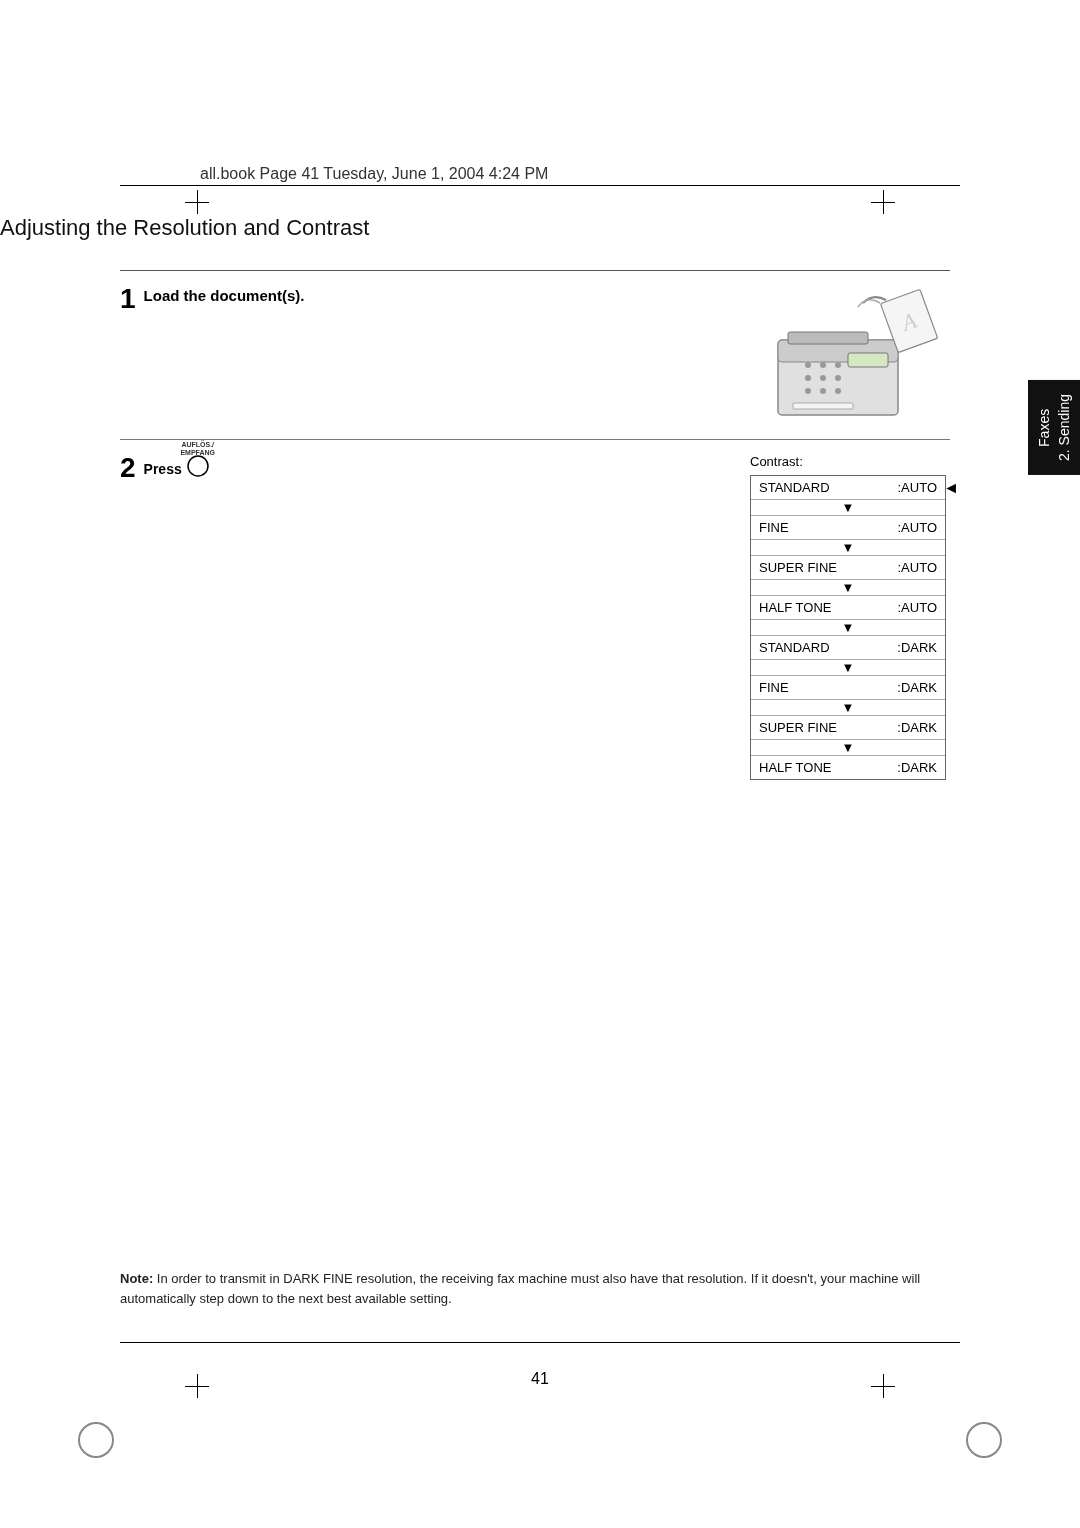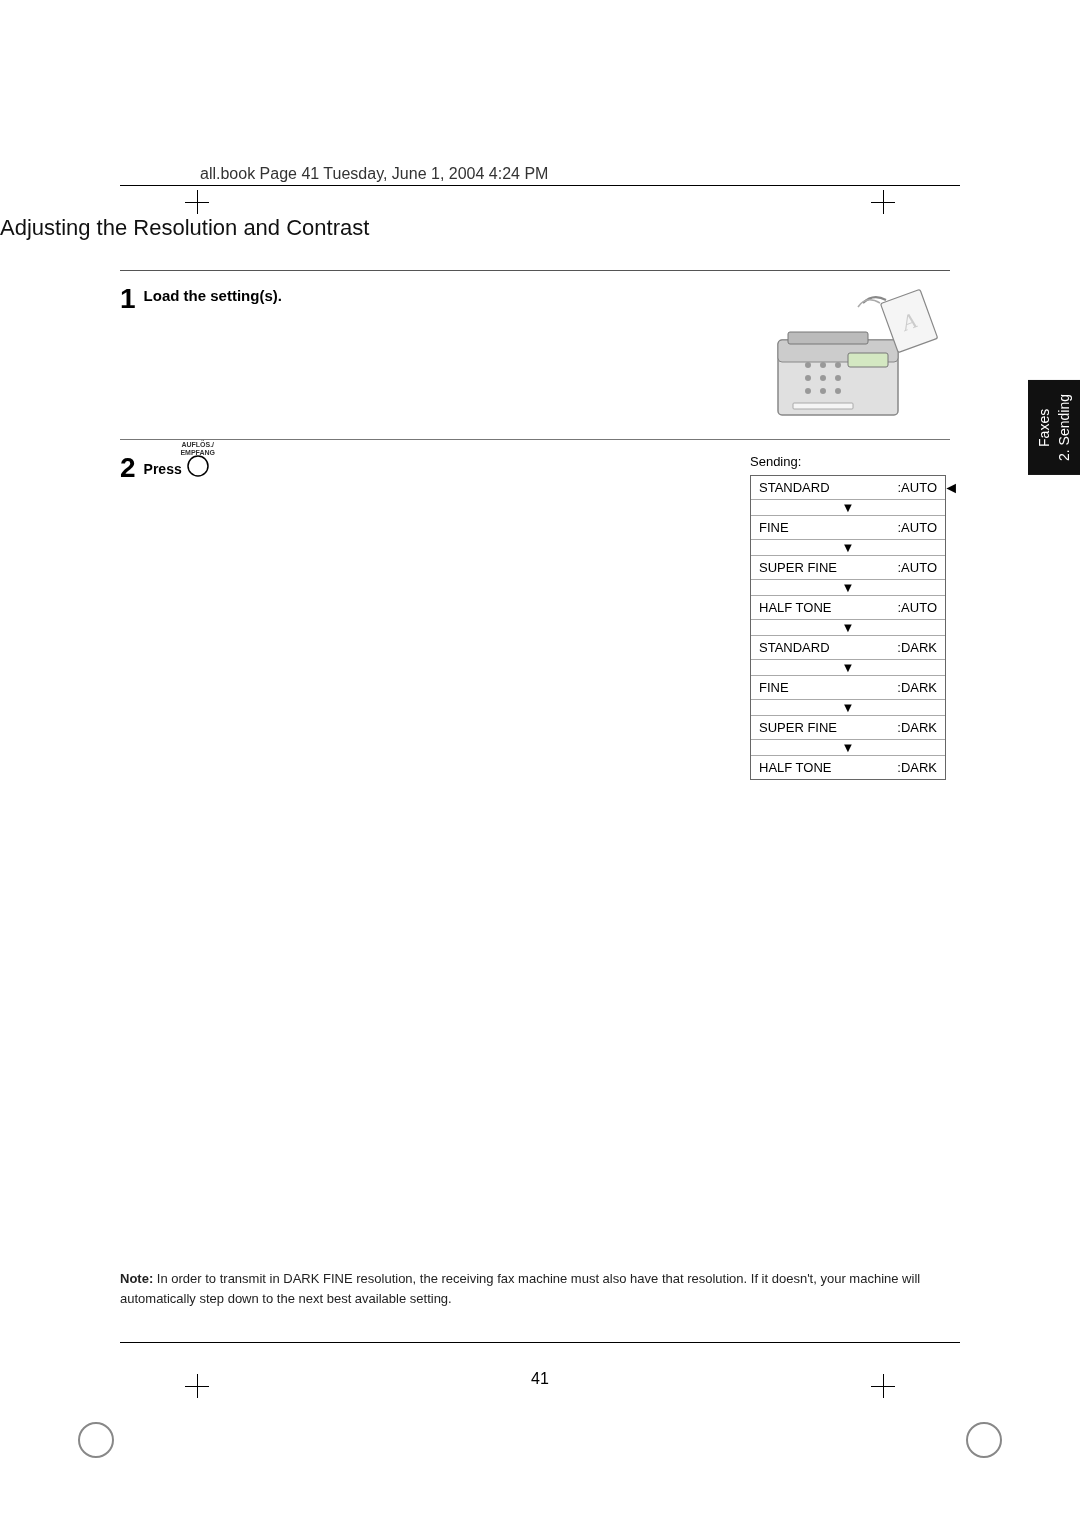--- a/index.html
+++ b/index.html
@@ -229,21 +229,21 @@
   <span>Faxes</span>
   <span>2. Sending</span>
 </div>
 
 <div class="main-content">
 
   <div class="step1">
     <div class="step1-left">
       <div style="display:flex; align-items:flex-start; margin-bottom:10px;">
         <span class="step-number">1</span>
-        <span class="step-heading">Load the setting(s).</span>
+        <span class="step-heading">Load the document(s).</span>
       </div>
     </div>
     <div class="step1-right">
 
       <svg width="185" height="140" viewBox="0 0 185 140">
 
         <rect x="20" y="55" width="120" height="75" rx="4" fill="#e0e0e0" stroke="#888" stroke-width="1.5"></rect>
 
         <rect x="20" y="55" width="120" height="22" rx="4" fill="#ccc" stroke="#888" stroke-width="1"></rect>
 
@@ -288,21 +288,21 @@
               <svg width="24" height="24" viewBox="0 0 24 24">
                 <circle cx="12" cy="12" r="10" fill="none" stroke="#000" stroke-width="1.5"></circle>
               </svg>
             </span>
           </div>
         </div>
       </div>
     </div>
 
     <div class="step2-right">
-      <div class="display-label">Sending:</div>
+      <div class="display-label">Contrast:</div>
       <div style="border: 1px solid #666; display:inline-block; width: 196px;">
 
         
         <div style="display:flex; align-items:center; padding:4px 8px; border-bottom:1px solid #aaa; position:relative; background:#fff;">
           <span style="flex:1; font-size:13px;">STANDARD</span>
           <span style="font-size:13px;">:AUTO</span>
           <span style="position:absolute; right:-14px; top:50%; transform:translateY(-50%); font-size:16px; font-weight:bold;">◄</span>
         </div>
         <div style="text-align:center; font-size:13px; border-bottom:1px solid #aaa;">▼</div>
 

